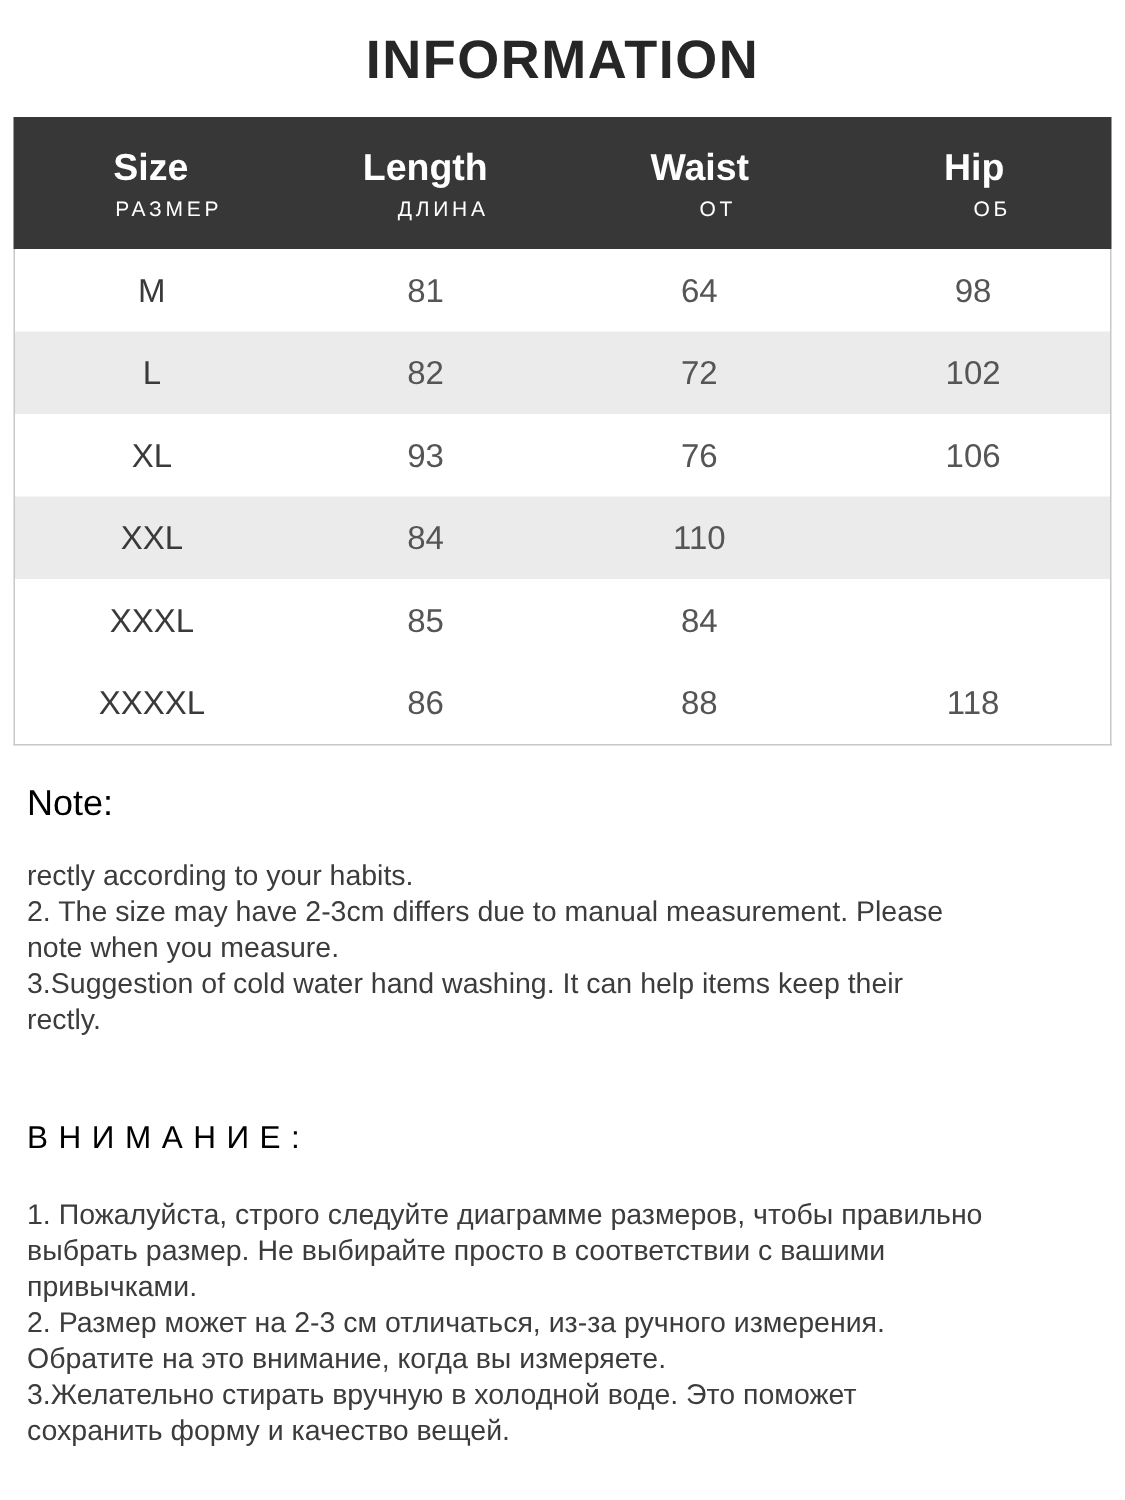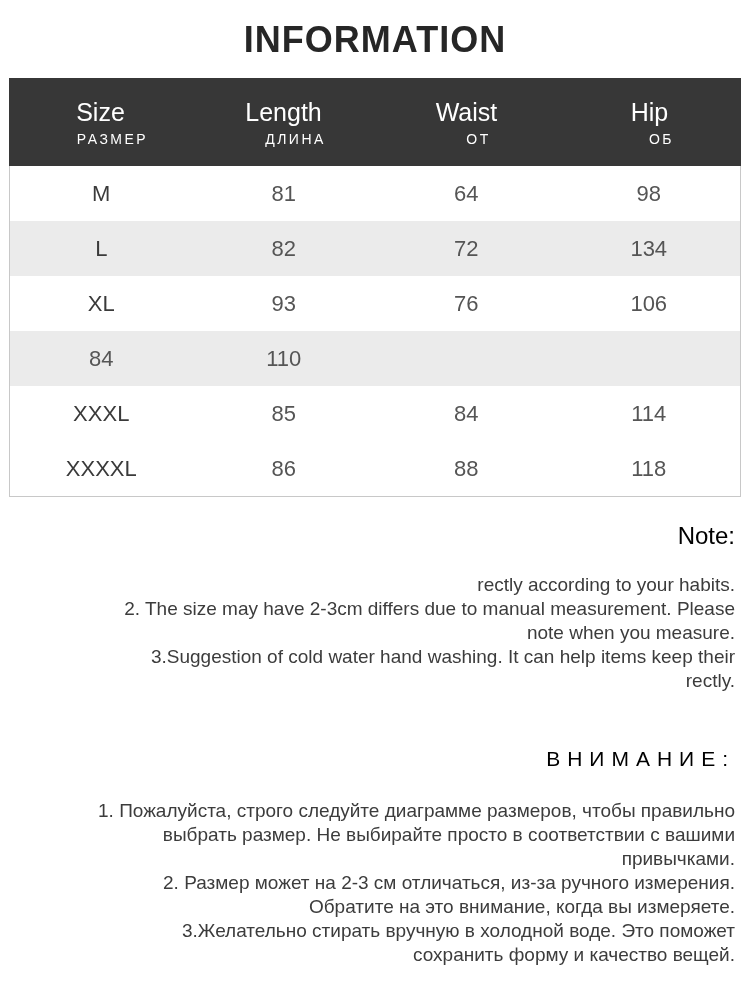--- a/index.html
+++ b/index.html
@@ -23,39 +23,39 @@
   
   .size-table { margin: 0 9px 0 9px; width: 732px; }
   .thead {
     display: grid;
     grid-template-columns: repeat(4, 1fr);
     background: var(--header-bg);
     height: 88px;
     align-items: center;
   }
   .th { text-align: center; }
-  .th-en { font-size: 25px; font-weight: 400; color: var(--header-ink); line-height: 34px; }
+  .th-en { font-size: 25px; font-weight: 700; color: var(--header-ink); line-height: 34px; }
   .th-ru { font-size: 14px; font-weight: 400; color: var(--header-ink); letter-spacing: 2.5px; line-height: 20px; margin-left: 24px; }
   .tbody {
     border: 1px solid var(--table-border);
     border-top: none;
     box-sizing: border-box;
   }
   .tr {
     display: grid;
     grid-template-columns: repeat(4, 1fr);
     height: 55px;
     align-items: center;
     background: #ffffff;
   }
   .tr.shaded { background: var(--row-alt); }
   .td { text-align: center; font-size: 22px; color: var(--num-ink); }
   .td.size-cell { color: var(--size-ink); }
   
-  .notes { margin: 0 15px 0 18px; text-align: right; }
+  .notes { margin: 0 15px 0 18px; }
   .note-heading-en {
     margin: 24px 0 0 0;
     font-size: 24px;
     font-weight: 400;
     color: #000000;
     line-height: 30px;
   }
   .note-lines-en { margin-top: 22px; }
   .note-lines-ru { margin-top: 26px; }
   .note-line {
@@ -102,37 +102,37 @@
     <div class="tr">
       <div class="td size-cell">M</div>
       <div class="td">81</div>
       <div class="td">64</div>
       <div class="td">98</div>
     </div>
     <div class="tr shaded">
       <div class="td size-cell">L</div>
       <div class="td">82</div>
       <div class="td">72</div>
-      <div class="td">134</div>
+      <div class="td">102</div>
     </div>
     <div class="tr">
       <div class="td size-cell">XL</div>
       <div class="td">93</div>
       <div class="td">76</div>
       <div class="td">106</div>
     </div>
     <div class="tr shaded">
+      <div class="td size-cell">XXL</div>
       <div class="td">84</div>
       <div class="td">110</div>
     </div>
     <div class="tr">
       <div class="td size-cell">XXXL</div>
       <div class="td">85</div>
       <div class="td">84</div>
-      <div class="td">114</div>
     </div>
     <div class="tr">
       <div class="td size-cell">XXXXL</div>
       <div class="td">86</div>
       <div class="td">88</div>
       <div class="td">118</div>
     </div>
   </div>
 </div>
 

